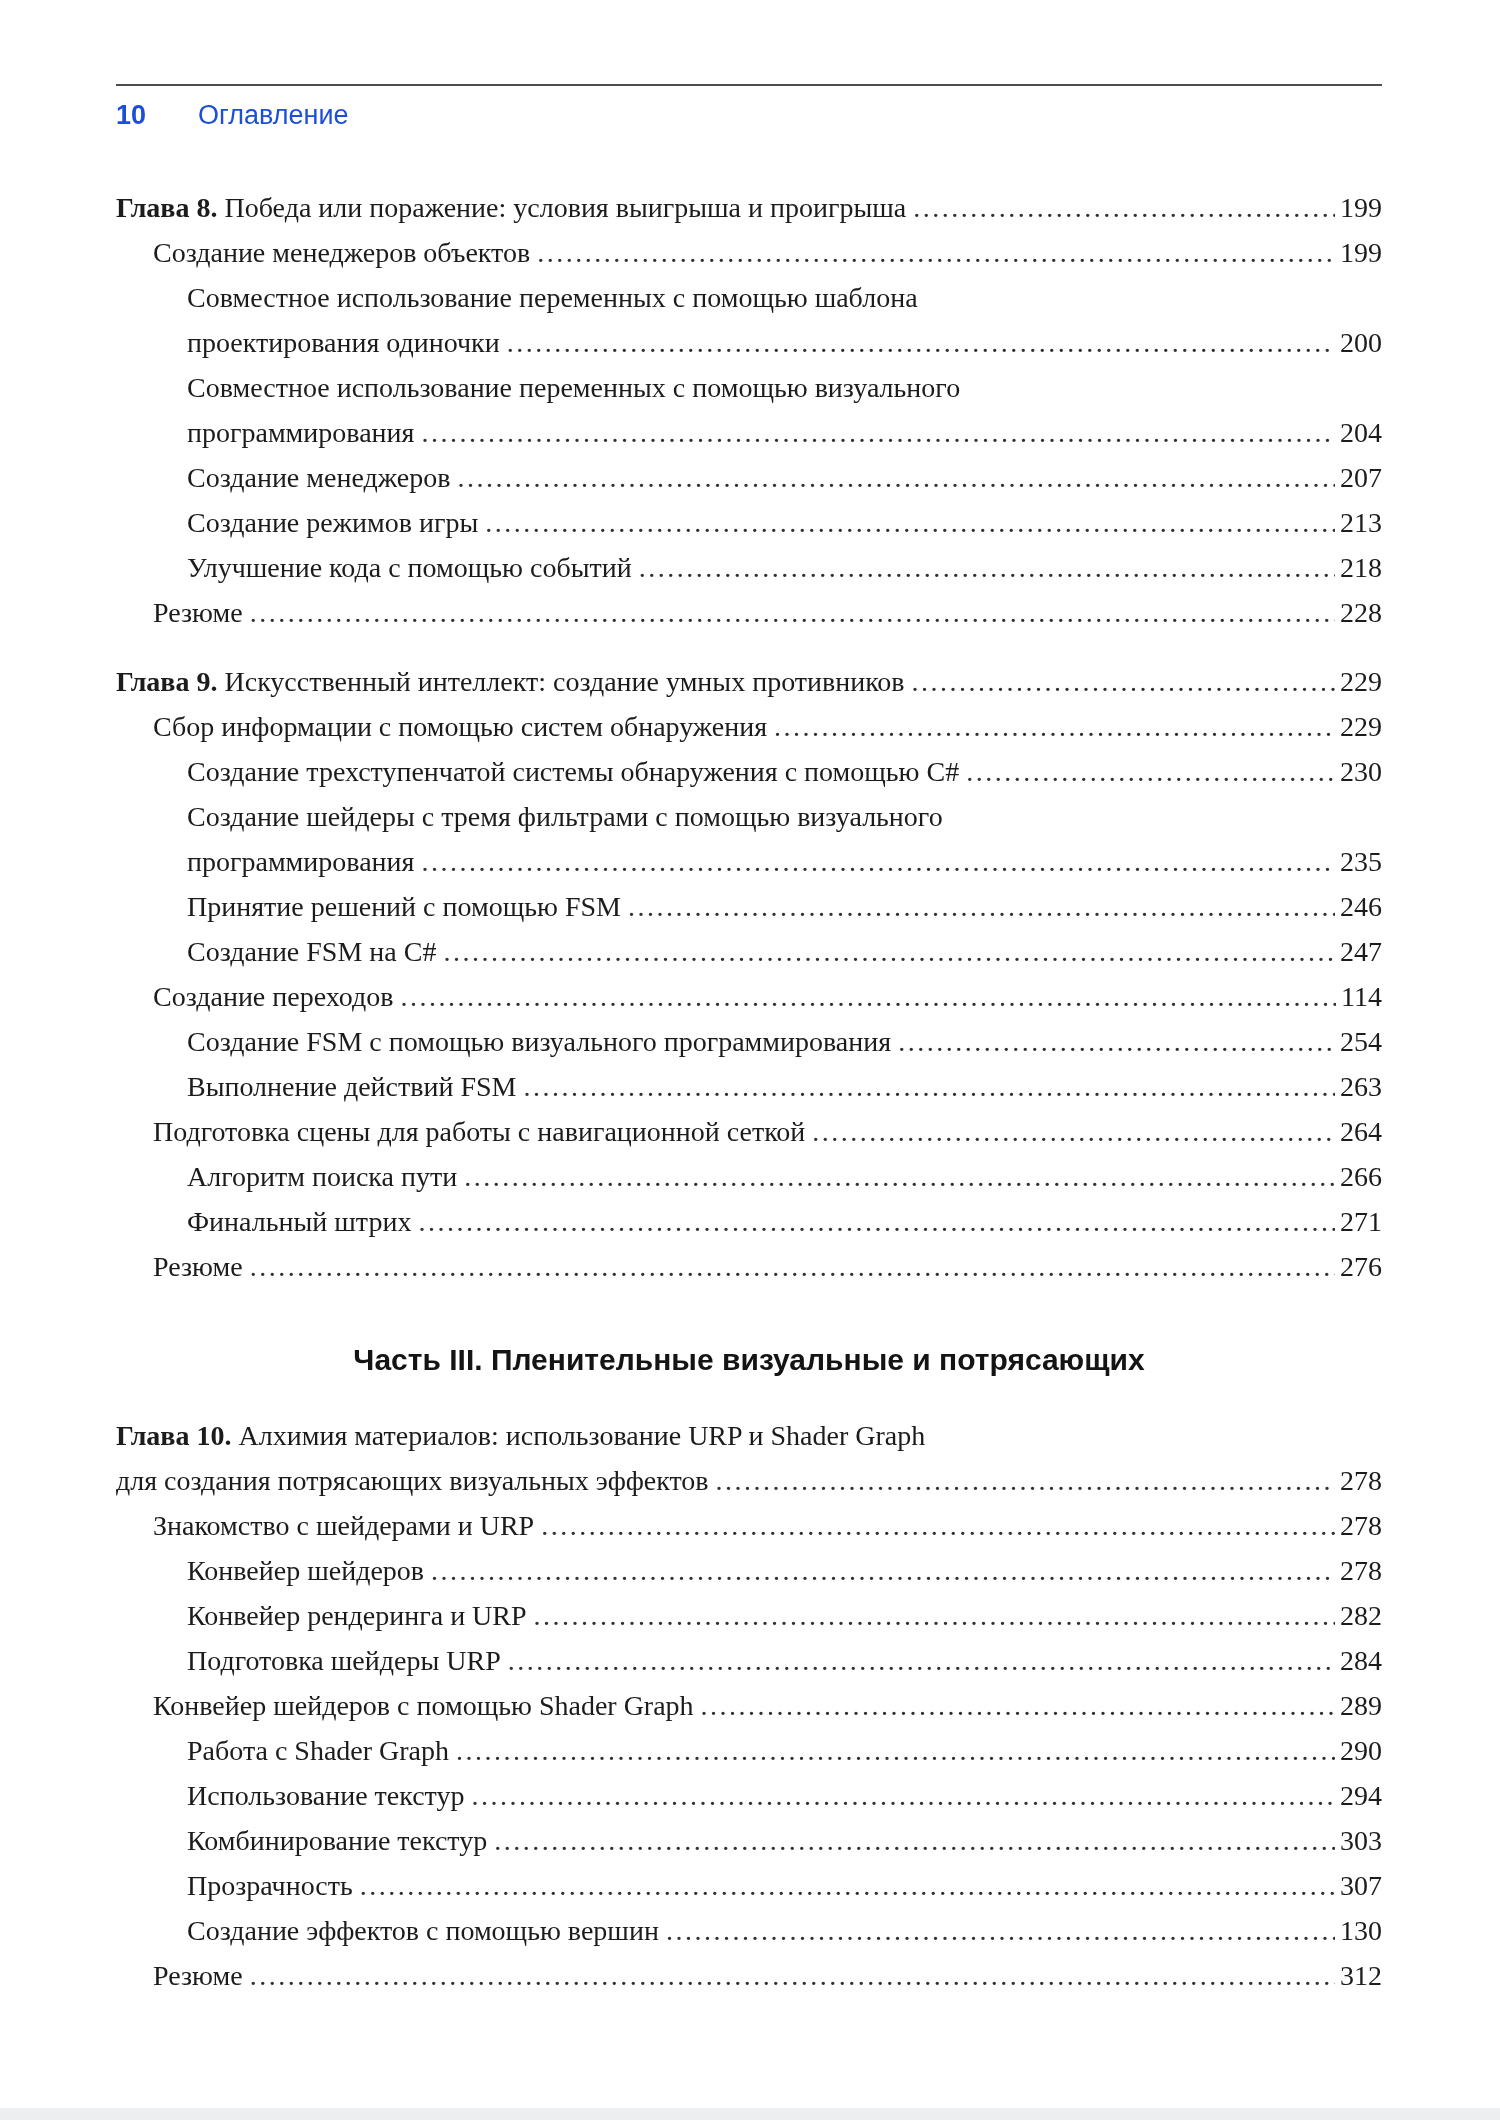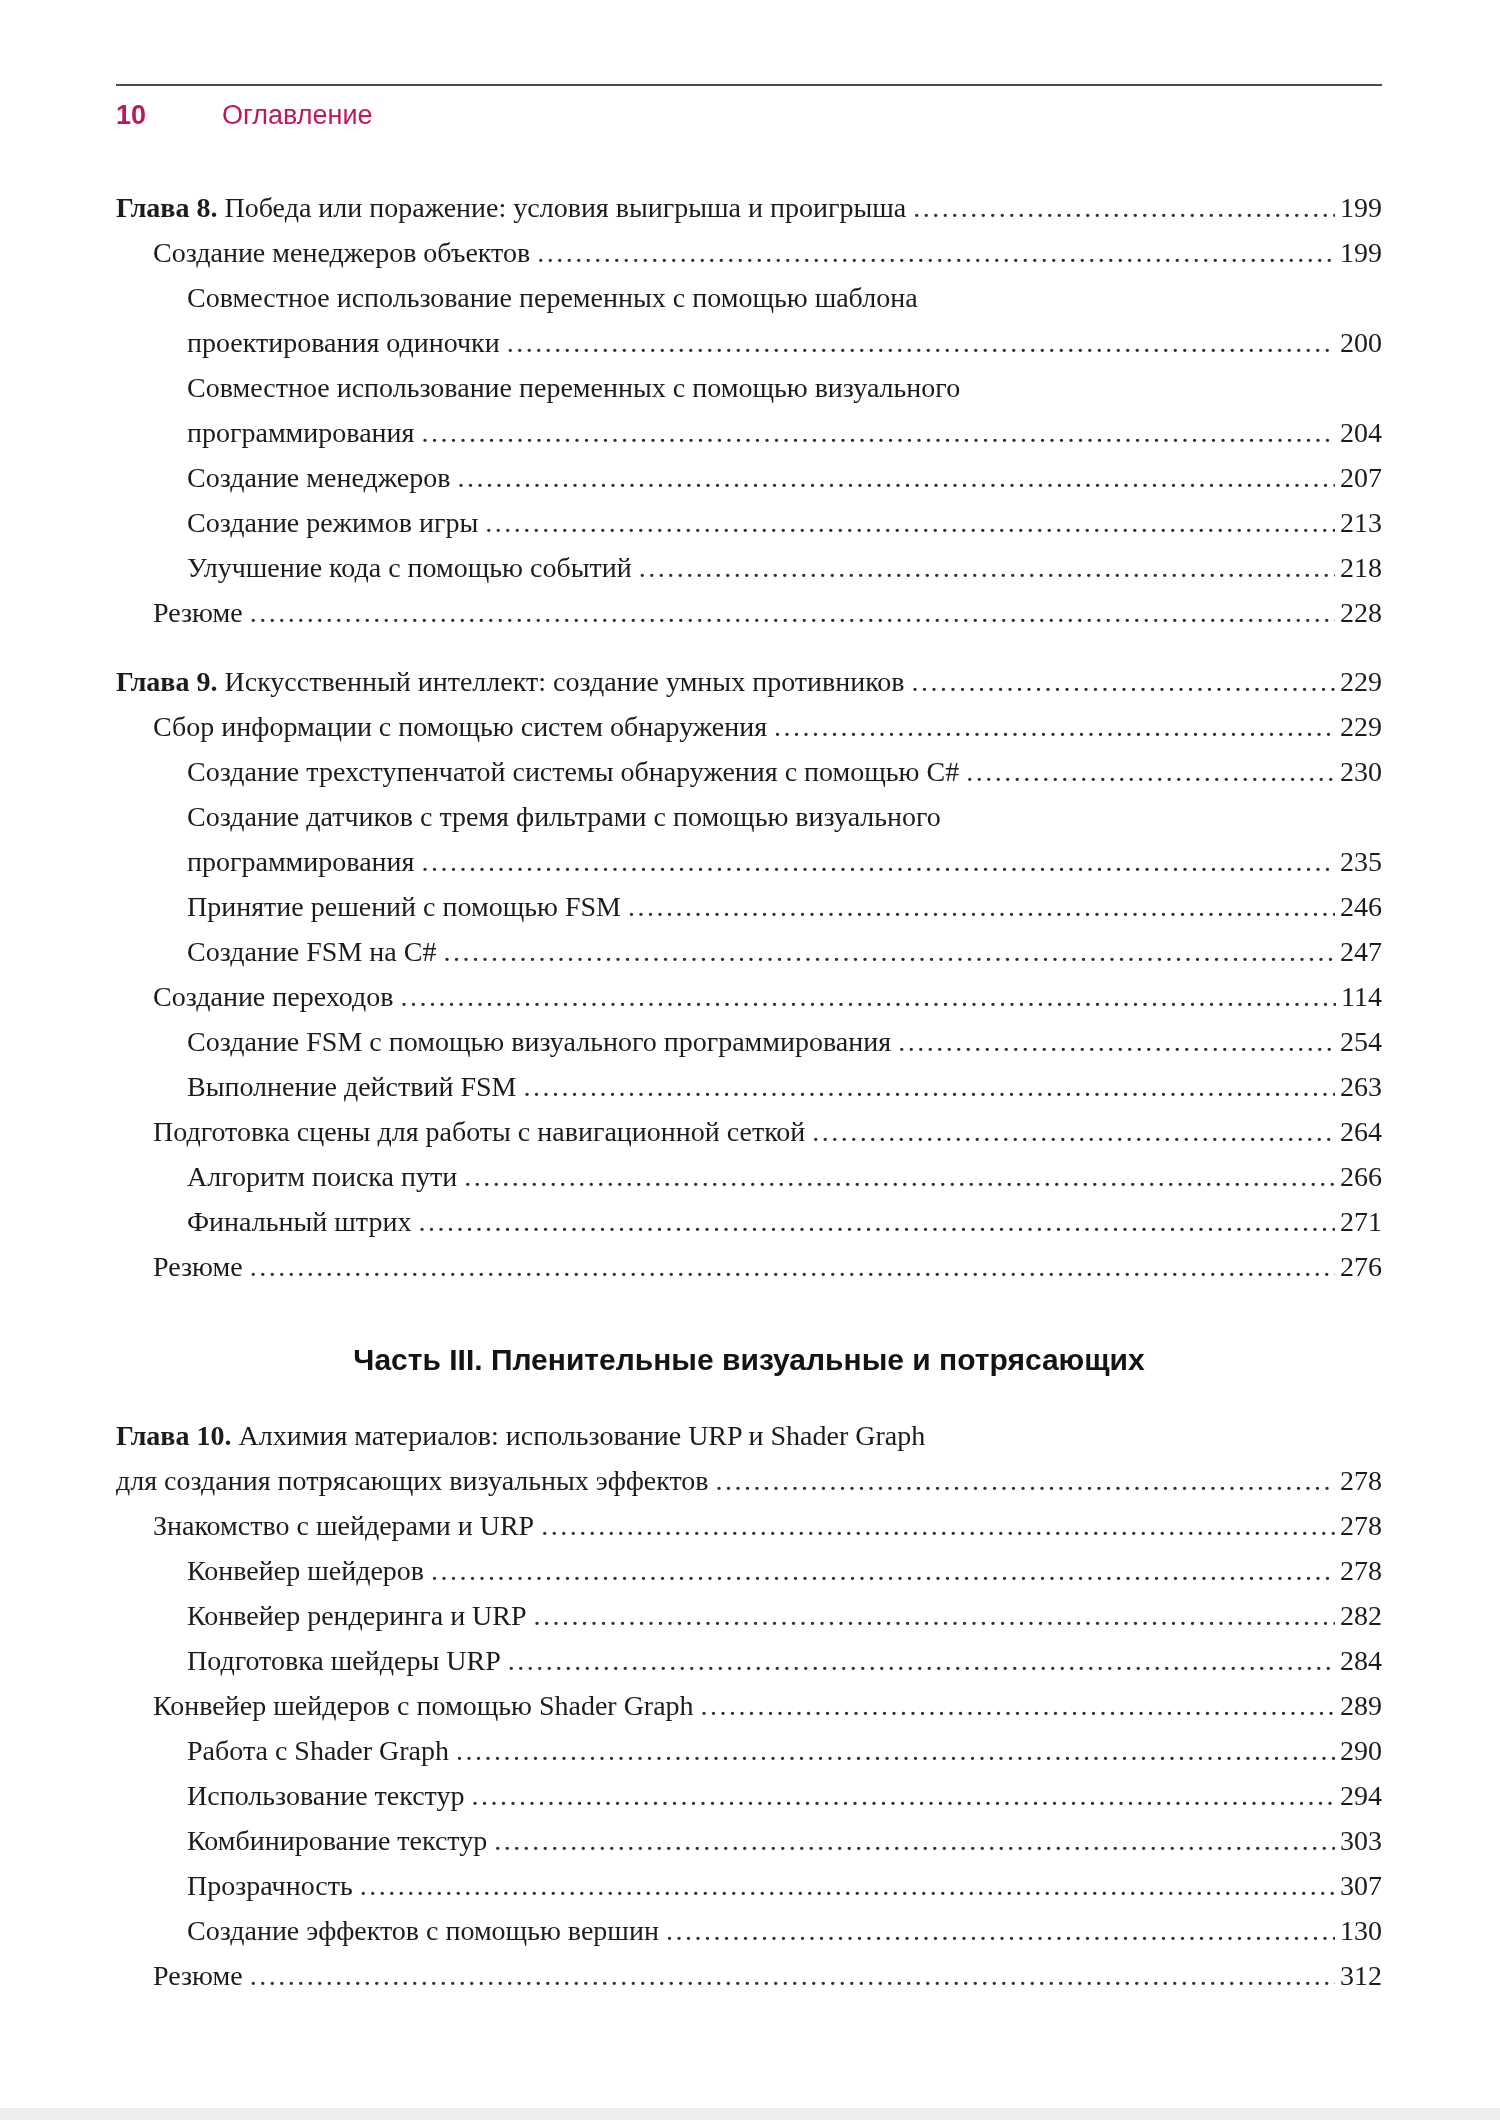--- a/index.html
+++ b/index.html
@@ -13,24 +13,24 @@
     position: relative;
     overflow: hidden;
   }
   .page { padding: 84px 118px 0 116px; }
 
   .rule { border-top: 2px solid #4d4d4d; }
 
   .running-header {
     display: flex;
     align-items: baseline;
-    gap: 76px;
+    gap: 52px;
     font-family: "Liberation Sans", sans-serif;
     font-size: 27px;
-    color: #be185d;
+    color: #1d4ed8;
     padding-top: 14px;
   }
   .running-header .num { font-weight: bold; }
 
   .toc { margin-top: 54px; font-size: 28px; }
 
   .entry { }
   .row {
     display: flex;
     align-items: baseline;
@@ -163,21 +163,21 @@
       </div>
       <div class="entry k-l2">
         <div class="row">
           <span class="title">Создание трехступенчатой системы обнаружения с помощью C#</span>
           <span class="dots"></span>
           <span class="pageno">230</span>
         </div>
       </div>
       <div class="entry k-l2">
         <div class="row">
-          <span class="title">Создание датчиков с тремя фильтрами с помощью визуального</span>
+          <span class="title">Создание шейдеры с тремя фильтрами с помощью визуального</span>
         </div>
         <div class="row">
           <span class="title">программирования</span>
           <span class="dots"></span>
           <span class="pageno">235</span>
         </div>
       </div>
       <div class="entry k-l2">
         <div class="row">
           <span class="title">Принятие решений с помощью FSM</span>

